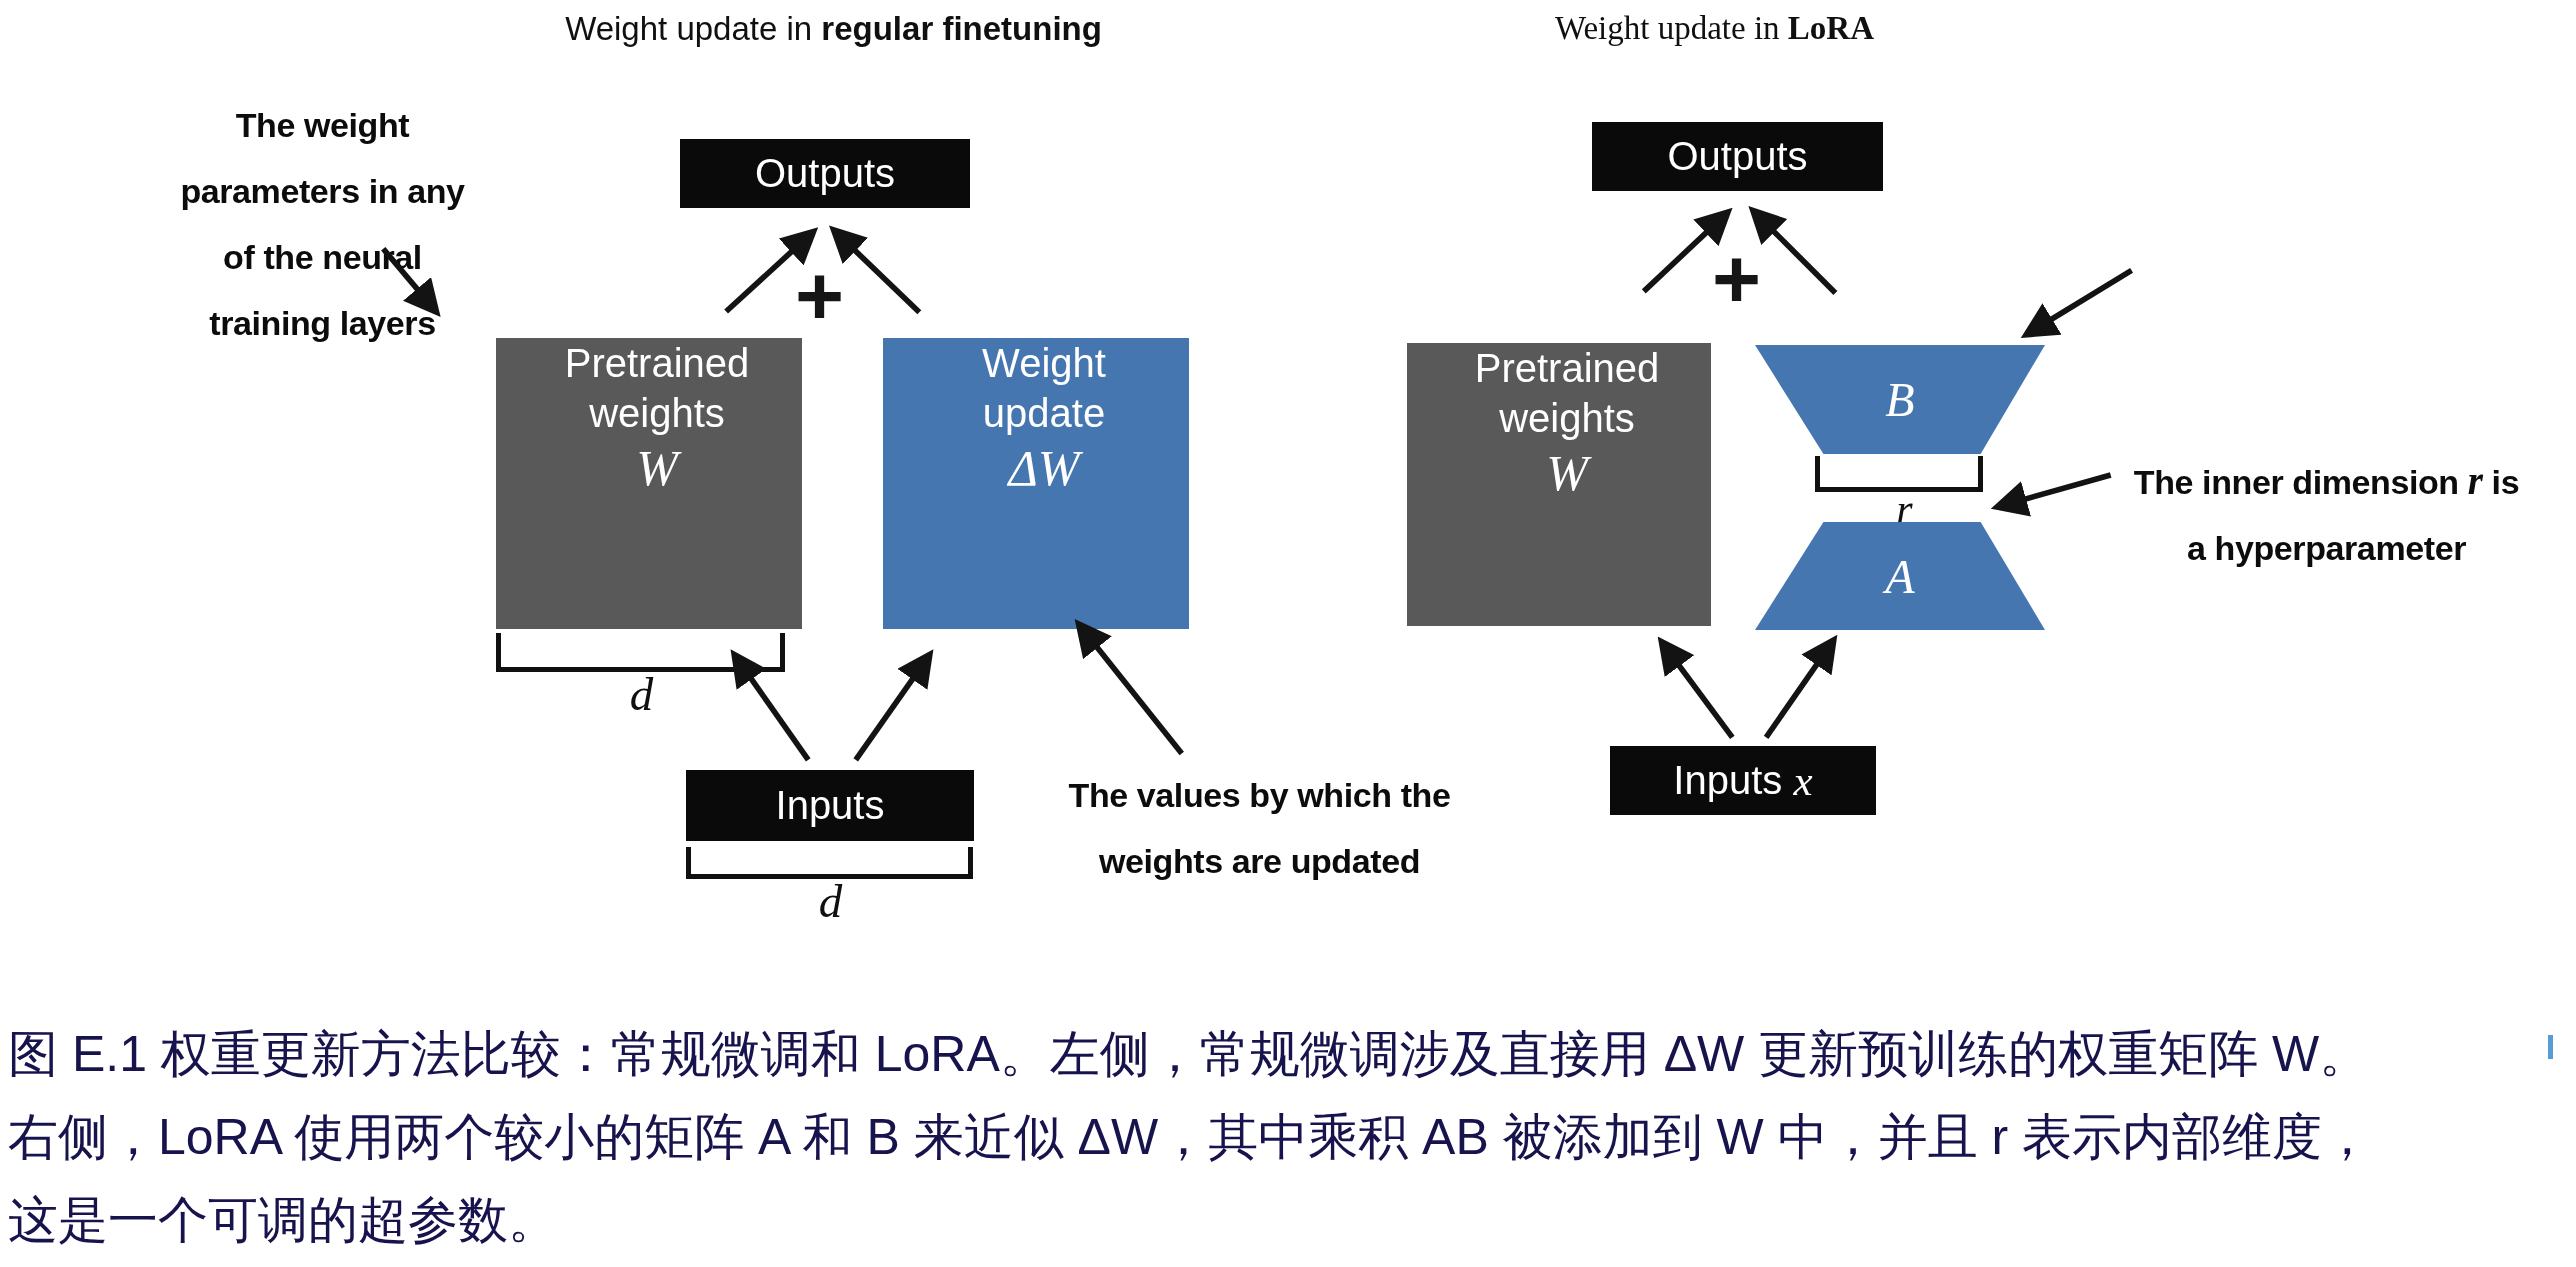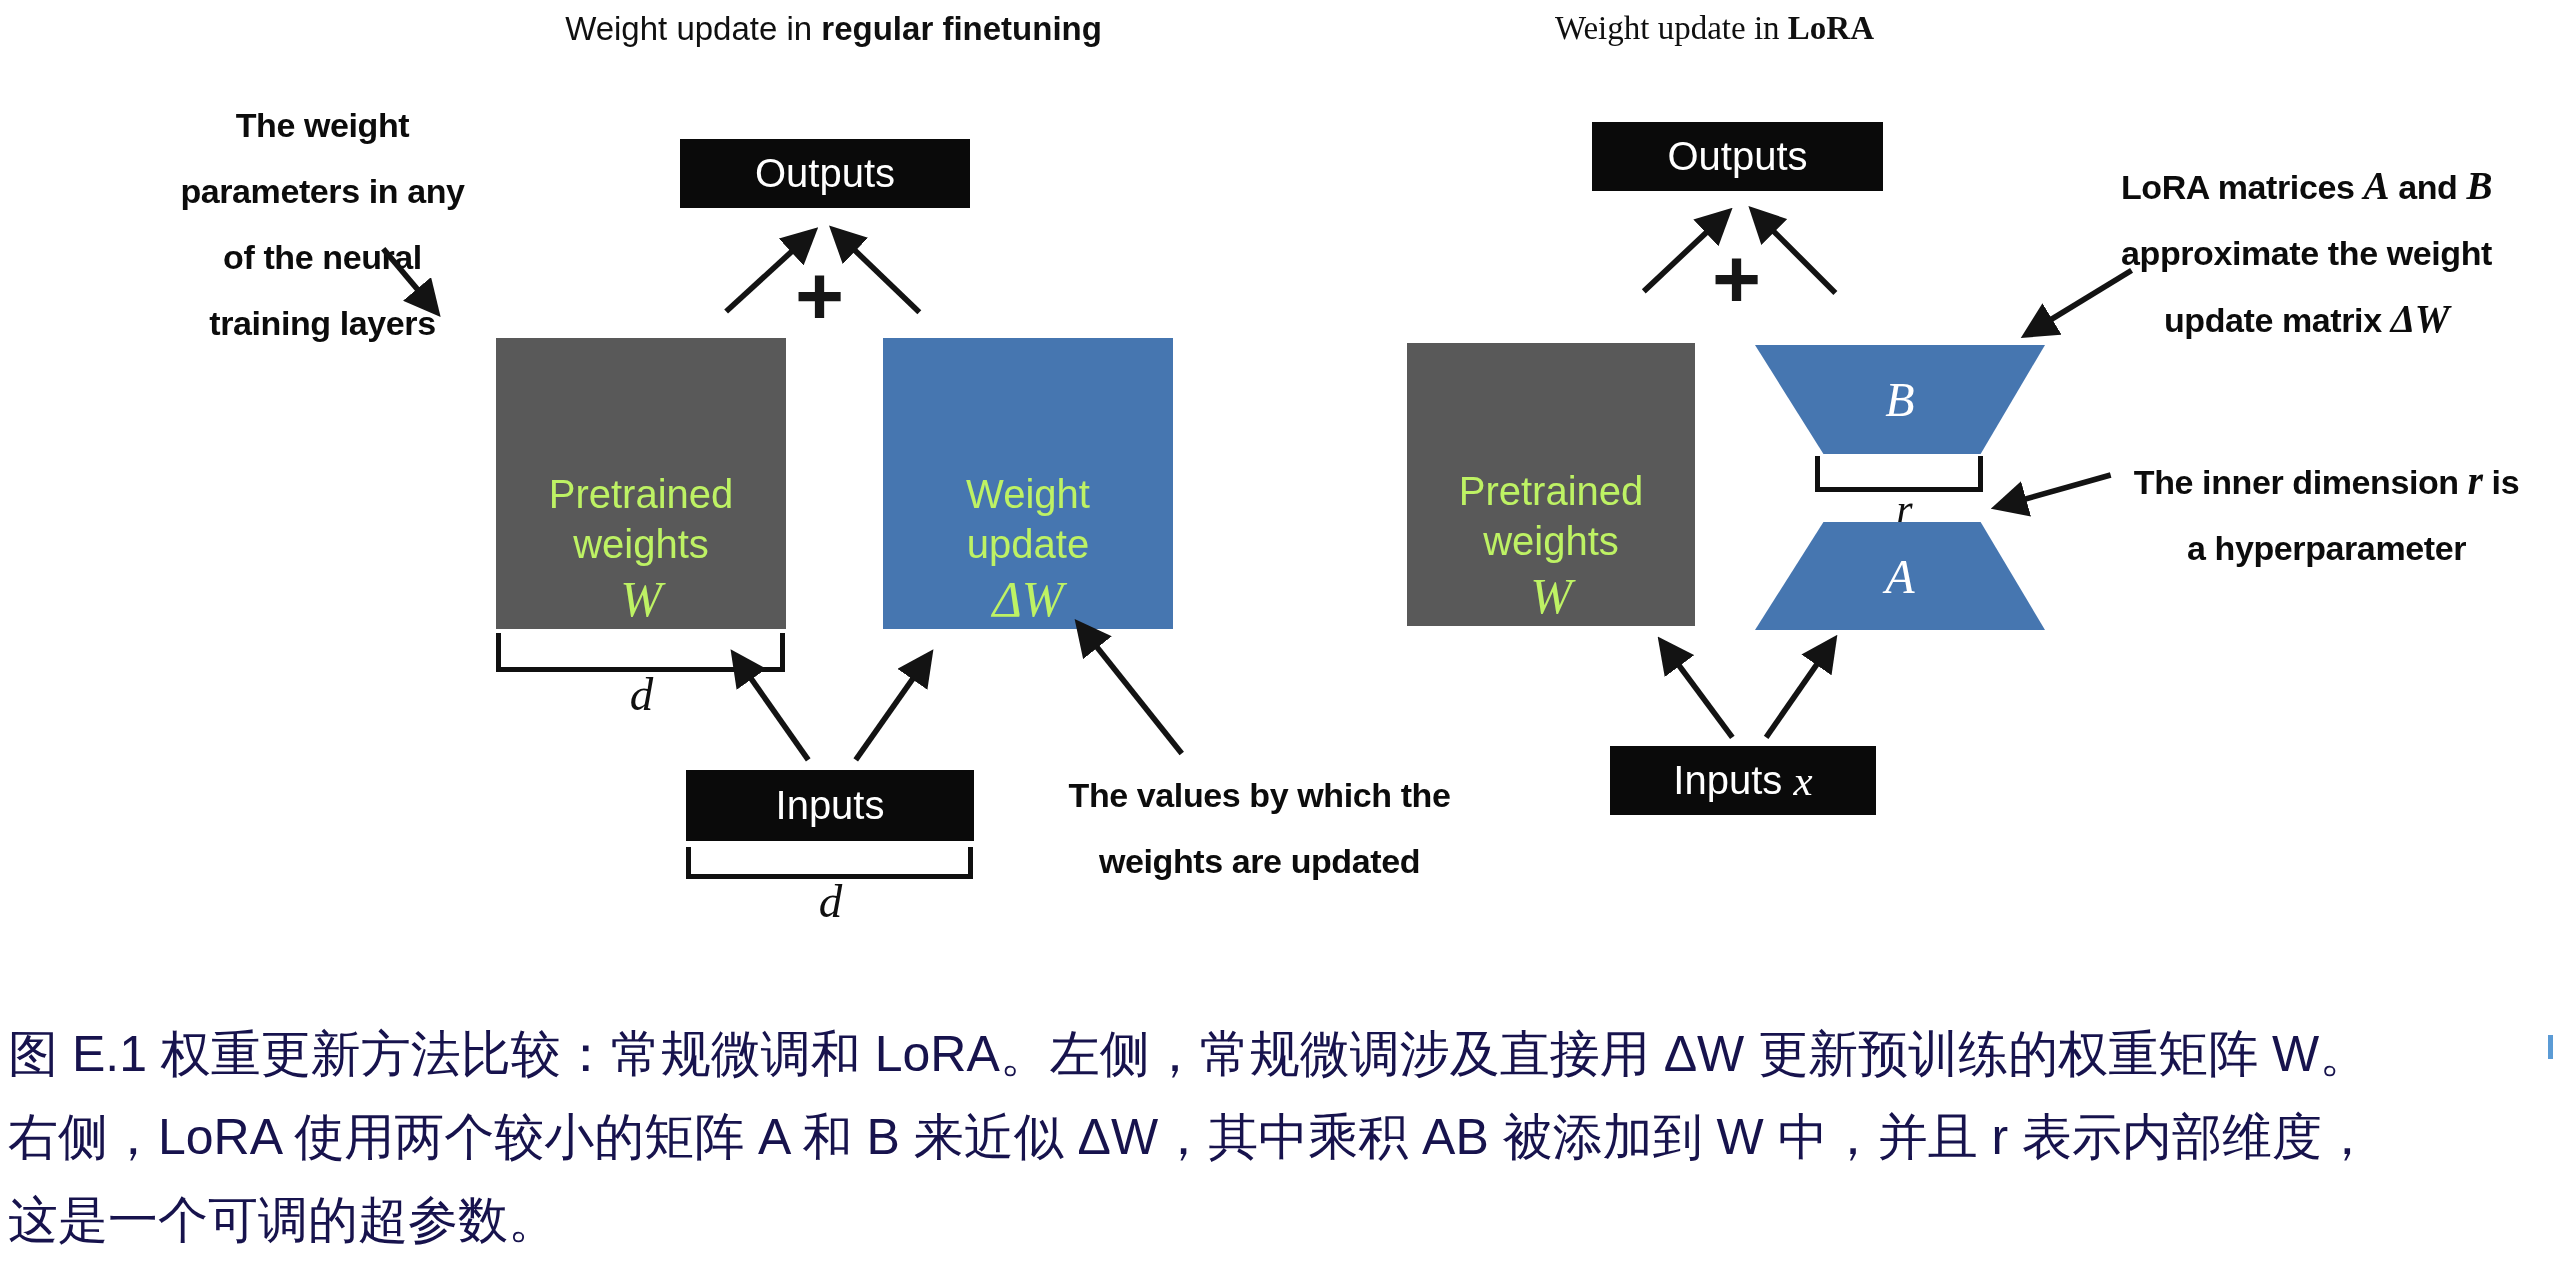--- a/index.html
+++ b/index.html
@@ -6,22 +6,22 @@
   .stage{position:relative;width:2576px;height:1267px;background:#ffffff;overflow:hidden;
          font-family:"Liberation Sans",sans-serif;color:#111;}
   .title{position:absolute;top:9.7px;font-size:33px;font-weight:400;text-align:center;color:#101010;}
   .title b{font-weight:700;}
   .annot{position:absolute;font-size:34px;font-weight:700;line-height:66px;text-align:center;color:#0c0c0c;letter-spacing:-0.4px;}
   .math{font-family:"Liberation Serif",serif;font-style:italic;}
   .annot .math{font-size:39px;}
   .black-box{position:absolute;background:var(--box-black,#0a0a0a);color:#fff;display:flex;
              align-items:center;justify-content:center;font-size:40px;}
   .black-box .math{font-size:43px;margin-left:11.3px;}
-  .matrix-box{position:absolute;color:#bef264;display:flex;flex-direction:column;align-items:center;
-              justify-content:flex-end;font-size:40px;line-height:50px;text-align:center;}
+  .matrix-box{position:absolute;color:#ffffff;display:flex;flex-direction:column;align-items:center;
+              justify-content:flex-start;font-size:40px;line-height:50px;text-align:center;padding-left:16px;}
   .matrix-box .math{font-size:50px;line-height:60px;}
   .gray{background:var(--matrix-gray,#595959);}
   .blue{background:var(--matrix-blue,#4676b0);}
   .trap{position:absolute;background:var(--matrix-blue,#4676b0);display:flex;align-items:center;
         justify-content:center;color:#fff;}
   .trap .math{font-size:48px;}
   .trap-b{clip-path:polygon(0 0,100% 0,77.8% 100%,23.6% 100%);}
   .trap-a{clip-path:polygon(23.6% 0,77.8% 0,100% 100%,0 100%);}
   .bracket{position:absolute;border-left:5.6px solid #101010;border-right:5.6px solid #101010;
            border-bottom:5.6px solid #101010;}
@@ -99,25 +99,20 @@
   <div class="dim" style="left:1856px;top:485px;width:97px;font-size:42px;">r</div>
   <div class="trap trap-a" style="left:1755px;top:522px;width:290px;height:108px;">
       <span class="math">A</span>
     </div>
 
   <div class="black-box" style="left:1610px;top:746px;width:266px;height:69px;">
       <span>Inputs</span>
       <span class="math">x</span>
     </div>
 
-  <div class="annot" style="left:2069px;top:153px;width:475px;">
-    <div><span>LoRA matrices </span><span class="math">A</span><span> and </span><span class="math">B</span></div>
-    <div><span>approximate the weight</span></div>
-    <div><span>update matrix </span><span class="math">ΔW</span></div>
-  </div>
 
   <div class="annot" style="left:2085px;top:448px;width:483px;">
     <div><span>The inner dimension </span><span class="math">r</span><span> is</span></div>
     <div><span>a hyperparameter</span></div>
   </div>
 
   <svg class="arrows" viewBox="0 0 3200 1574">
     <defs>
       <marker id="ah" viewBox="0 0 10 10" refX="7.5" refY="5" markerWidth="6.5" markerHeight="6.5" orient="auto-start-reverse">
         <path d="M0,0 L10,5 L0,10 z" fill="#131313"></path>

